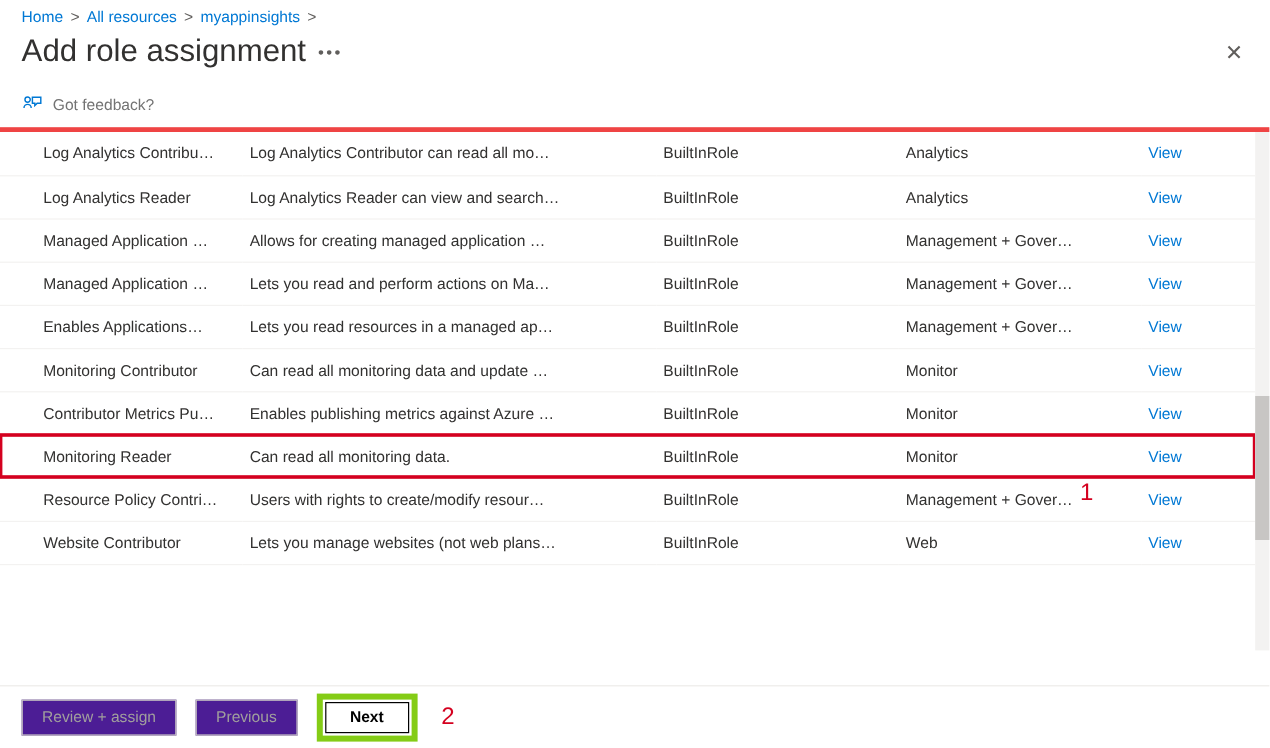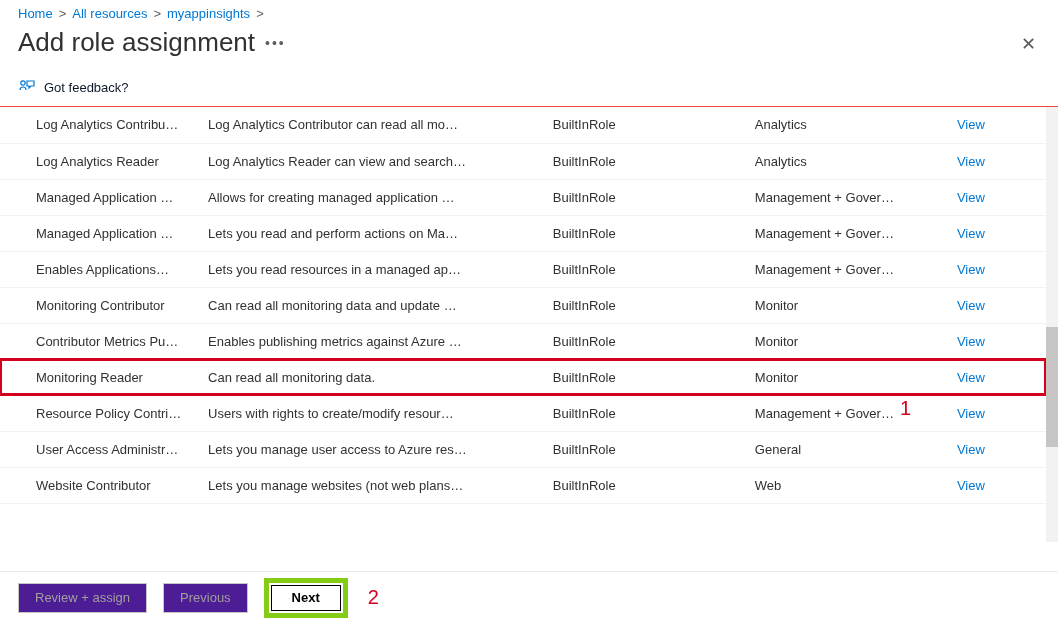--- a/index.html
+++ b/index.html
@@ -39,27 +39,27 @@
     gap: 10px;
   }
   .title-dots { color: #605e5c; font-size: 14px; letter-spacing: 2px; }
   .close-x { font-size: 18px; color: #605e5c; cursor: pointer; padding: 4px; }
   .feedback-row {
     display: flex;
     align-items: center;
     gap: 8px;
     padding: 8px 18px 10px 18px;
     font-size: 13px;
-    color: #0f172a;
+    color: #737373;
   }
   .feedback-icon { color: #0078d4; display: inline-flex; }
   .table-wrap {
     position: relative;
     height: 436px;
-    border-top:1px solid #ef4444;
+    border-top:4px solid #ef4444;
   }
   .table-scroll {
     position:absolute;
     left:0; right:12px; top:0; bottom:0;
     overflow: hidden;
   }
   .scrollbar-track {
     position:absolute; right:0; top:0; bottom:0; width:12px;
     background:#f3f2f1;
   }
@@ -225,27 +225,20 @@
             <td class="col-view"><a href="#">View</a></td>
           </tr>
           <tr>
             <td class="col-name">Resource Policy Contri…</td>
             <td class="col-desc">Users with rights to create/modify resour…</td>
             <td class="col-type">BuiltInRole</td>
             <td class="col-cat">Management + Gover…</td>
             <td class="col-view"><a href="#">View</a></td>
           </tr>
           <tr>
-            <td class="col-name">User Access Administr…</td>
-            <td class="col-desc">Lets you manage user access to Azure res…</td>
-            <td class="col-type">BuiltInRole</td>
-            <td class="col-cat">General</td>
-            <td class="col-view"><a href="#">View</a></td>
-          </tr>
-          <tr>
             <td class="col-name">Website Contributor</td>
             <td class="col-desc">Lets you manage websites (not web plans…</td>
             <td class="col-type">BuiltInRole</td>
             <td class="col-cat">Web</td>
             <td class="col-view"><a href="#">View</a></td>
           </tr>
         </tbody>
     </table>
   </div>
   <div class="scrollbar-track">

